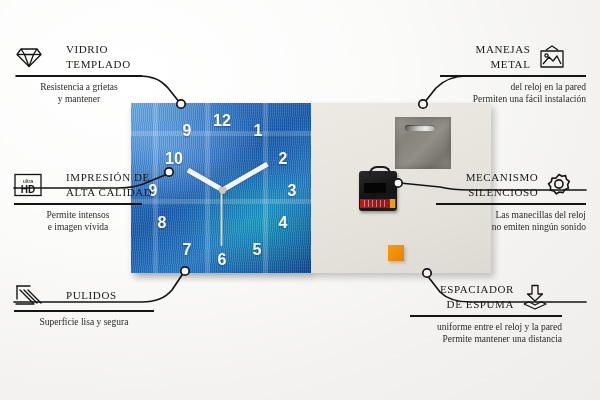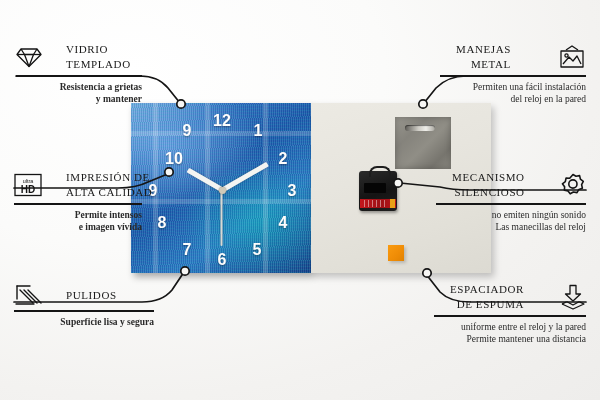--- a/index.html
+++ b/index.html
@@ -87,22 +87,22 @@
     font-size:11px;line-height:15px;letter-spacing:.6px;color:#1a1a1a;
     text-transform:uppercase;white-space:nowrap;margin-left:16px;
   }
   .callout .rule{height:1.6px;background:#151515;margin:3px 0 4px 0;}
   .callout .desc{
     font-family:"Liberation Serif",serif;font-size:9.5px;line-height:12px;
     color:#2a2a2a;white-space:nowrap;
   }
   .left .head{justify-content:flex-start;}
   .left .title{text-align:left;}
-  .left .desc{text-align:right;font-weight:bold;}
-  .right .head{justify-content:space-between;}
+  .left .desc{text-align:center;}
+  .right .head{justify-content:center;}
   .right .title{text-align:right;}
   .right .desc{text-align:right;}
 
   .icon{flex:0 0 auto;display:block;}
 
   svg.connector{position:absolute;left:0;top:0;width:600px;height:400px;pointer-events:none;}
 </style>
 </head>
 <body>
 
@@ -240,45 +240,45 @@
       <svg class="icon" width="28" height="24" viewBox="0 0 28 24">
         <g fill="none" stroke="#141414" stroke-width="1.3" stroke-linejoin="round">
           <path d="M8,5 L14,1 L20,5"></path>
           <rect x="3" y="6" width="22" height="16"></rect>
           <path d="M5,19 L11,12 L15,16 L19,11 L23,19"></path>
           <circle cx="8.5" cy="10.5" r="1.6"></circle>
         </g>
       </svg>
     </div>
     <div class="rule"></div>
+    <div class="desc">del reloj en la pared</div>
     <div class="desc">Permiten una fácil instalación</div>
-    <div class="desc">del reloj en la pared</div>
   </div>
 
   <div class="callout right" style="left:436px;top:170px;width:150px;">
     <div class="head">
       <div>
         <div class="title">MECANISMO</div>
         <div class="title">SILENCIOSO</div>
       </div>
       <svg class="icon" width="26" height="25" viewBox="0 0 26 25">
         <g fill="none" stroke="#141414" stroke-width="1.6" stroke-linejoin="round">
           <path d="M13,1.5 L16,3.2 L19.6,2.6 L20.4,6.2 L23.3,8.4 L21.6,11.6 L22.4,15.2
                    L18.9,16.4 L17,19.6 L13.4,19 L10.2,20.8 L8,17.9 L4.4,17.3 L4.6,13.7
                    L2.4,10.8 L5.3,8.6 L6.1,5 L9.7,5.2 Z"></path>
           <circle cx="12.9" cy="11" r="4.1"></circle>
         </g>
       </svg>
     </div>
     <div class="rule"></div>
+    <div class="desc">Las manecillas del reloj</div>
     <div class="desc">no emiten ningún sonido</div>
-    <div class="desc">Las manecillas del reloj</div>
-  </div>
-
-  <div class="callout right" style="left:434px;top:282px;width:152px;">
+  </div>
+
+  <div class="callout right" style="left:410px;top:282px;width:152px;">
     <div class="head">
       <div>
         <div class="title">ESPACIADOR</div>
         <div class="title">DE ESPUMA</div>
       </div>
       <svg class="icon" width="26" height="26" viewBox="0 0 26 26">
         <g fill="none" stroke="#141414" stroke-width="1.3" stroke-linejoin="round">
           <path d="M10,1.5 H16 V10 H20.5 L13,17 L5.5,10 H10 Z"></path>
           <path d="M6.5,17.5 L13,21 L19.5,17.5"></path>
           <path d="M2,20 L13,25 L24,20 L19.5,17.8"></path>

